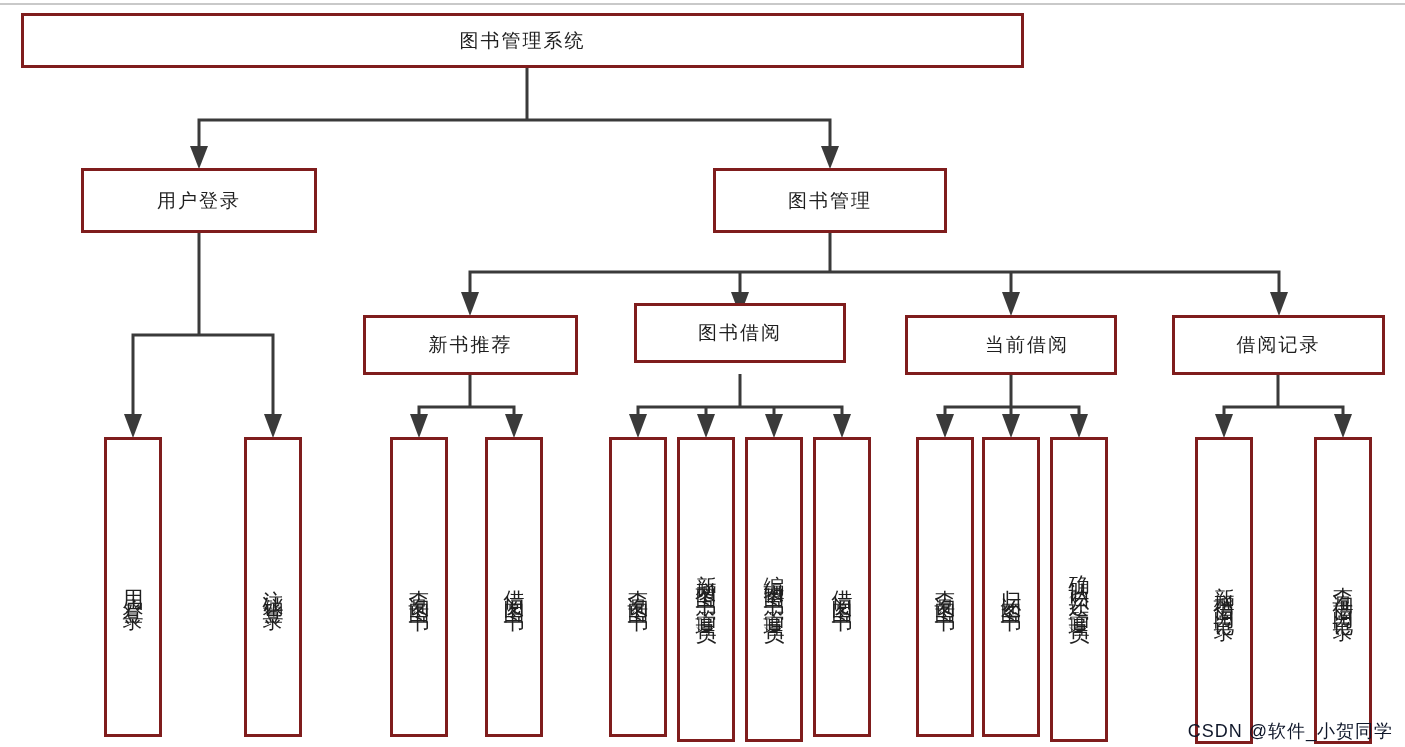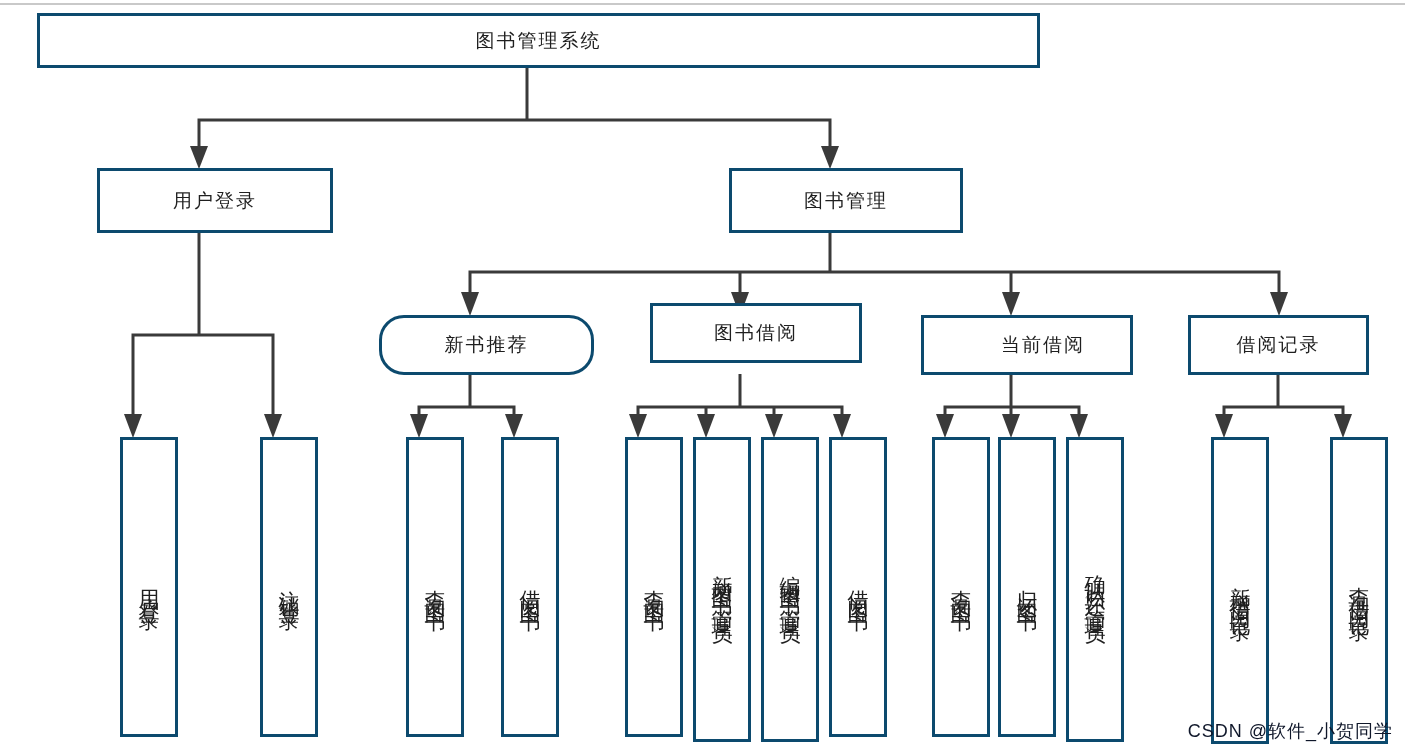--- a/index.html
+++ b/index.html
@@ -18,24 +18,23 @@
     background: #c9c9c9;
   }
   .wires {
     position: absolute;
     top: 0; left: 0;
     width: 1405px; height: 747px;
   }
   .node {
     position: absolute;
     box-sizing: border-box;
-    border: 3px solid #0c4a6e;
+    border: 3px solid #7f1d1d;
     background: #ffffff;
     color: #1f1f1f;
-    margin-left: 16px;
   }
   .h-node {
     display: flex;
     align-items: center;
     justify-content: center;
     font-size: 19px;
     letter-spacing: 2px;
     white-space: nowrap;
   }
   .v-node {
@@ -109,24 +108,24 @@
       <polygon points="1215,414 1233,414 1224,438"></polygon>
       <polygon points="1334,414 1352,414 1343,438"></polygon>
     </g>
   </svg>
 
   <div class="node h-node" style="left:21px; top:13px; width:1003px; height:55px;">图书管理系统</div>
 
   <div class="node h-node" style="left:81px; top:168px; width:236px; height:65px;">用户登录</div>
   <div class="node h-node" style="left:713px; top:168px; width:234px; height:65px;font-family:Liberation Serif, serif;">图书管理</div>
 
-  <div class="node h-node" style="left:363px; top:315px; width:215px; height:60px;border-radius:25px;">新书推荐</div>
+  <div class="node h-node" style="left:363px; top:315px; width:215px; height:60px;">新书推荐</div>
   <div class="node h-node" style="left:634px; top:303px; width:212px; height:60px;">图书借阅</div>
   <div class="node h-node" style="left:905px; top:315px; width:212px; height:60px;padding-left:32px;">当前借阅</div>
-  <div class="node h-node" style="left:1172px; top:315px; width:181px; height:60px;">借阅记录</div>
+  <div class="node h-node" style="left:1172px; top:315px; width:213px; height:60px;">借阅记录</div>
 
   <div class="node v-node" style="left:104px; top:437px; width:58px; height:300px;">用户登录</div>
   <div class="node v-node" style="left:244px; top:437px; width:58px; height:300px;">注销登录</div>
 
   <div class="node v-node" style="left:390px; top:437px; width:58px; height:300px;">查询图书</div>
   <div class="node v-node" style="left:485px; top:437px; width:58px; height:300px;">借阅图书</div>
 
   <div class="node v-node" style="left:609px; top:437px; width:58px; height:300px;">查询图书</div>
   <div class="node v-node" style="left:677px; top:437px; width:58px; height:305px;">新增图书（管理员）</div>
   <div class="node v-node" style="left:745px; top:437px; width:58px; height:305px;">编辑图书（管理员）</div>

